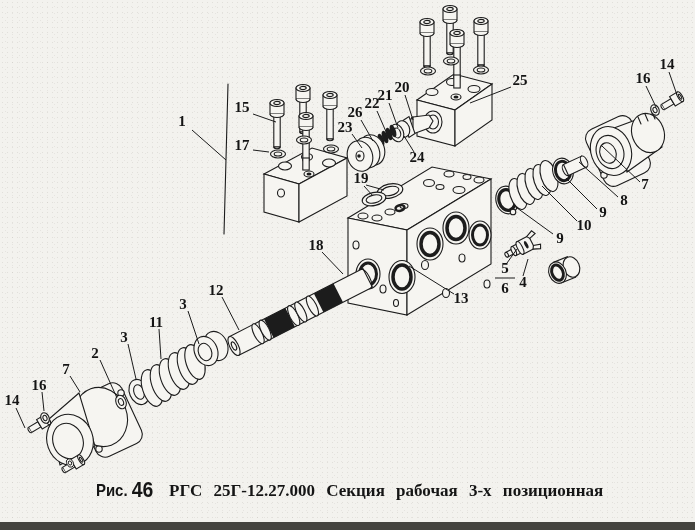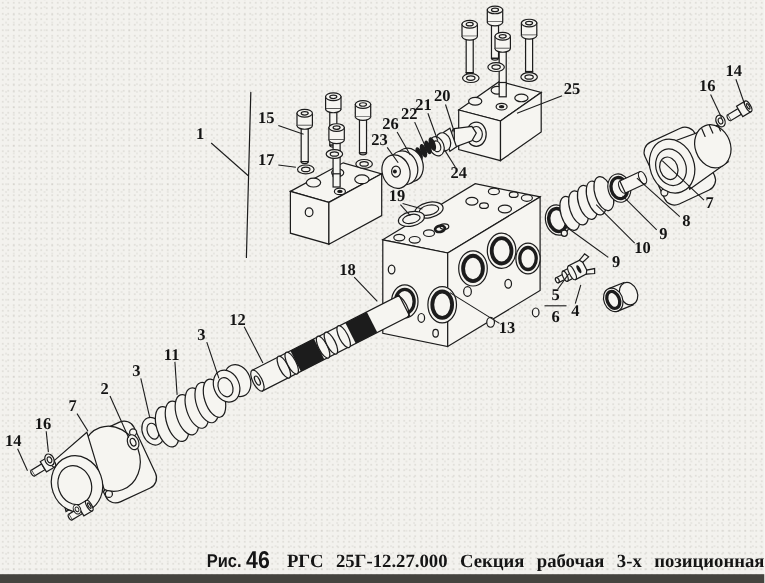--- a/index.html
+++ b/index.html
@@ -20,22 +20,22 @@
   .fl{stroke:#1c1c1c;stroke-width:1.1;fill:#f6f5f1;}
   .dk{fill:#1c1c1c;stroke:none;}
   .ring{stroke:#1c1c1c;fill:none;}
   .leader{stroke:#1c1c1c;stroke-width:1;}
   text.callout{
     font-family:"Liberation Serif", serif;
     font-weight:bold;font-size:15px;fill:#141414;
     text-anchor:middle;
   }
   #caption{
-    position:absolute;left:0;top:496px;width:100%;
-    text-align:right;white-space:nowrap;color:#151515;
+    position:absolute;left:0;top:477px;width:100%;
+    text-align:center;white-space:nowrap;color:#151515;
   }
   .fig-label{
     font-family:"Liberation Sans", sans-serif;
     font-weight:900;font-size:17px;letter-spacing:0px;
     display:inline-block;transform:scaleX(0.88);
   }
   .fig-num{font-size:22px;vertical-align:-1px;}
   .fig-text{
     font-family:"Liberation Serif", serif;
     font-weight:700;font-size:17px;word-spacing:7px;margin-left:12px;

